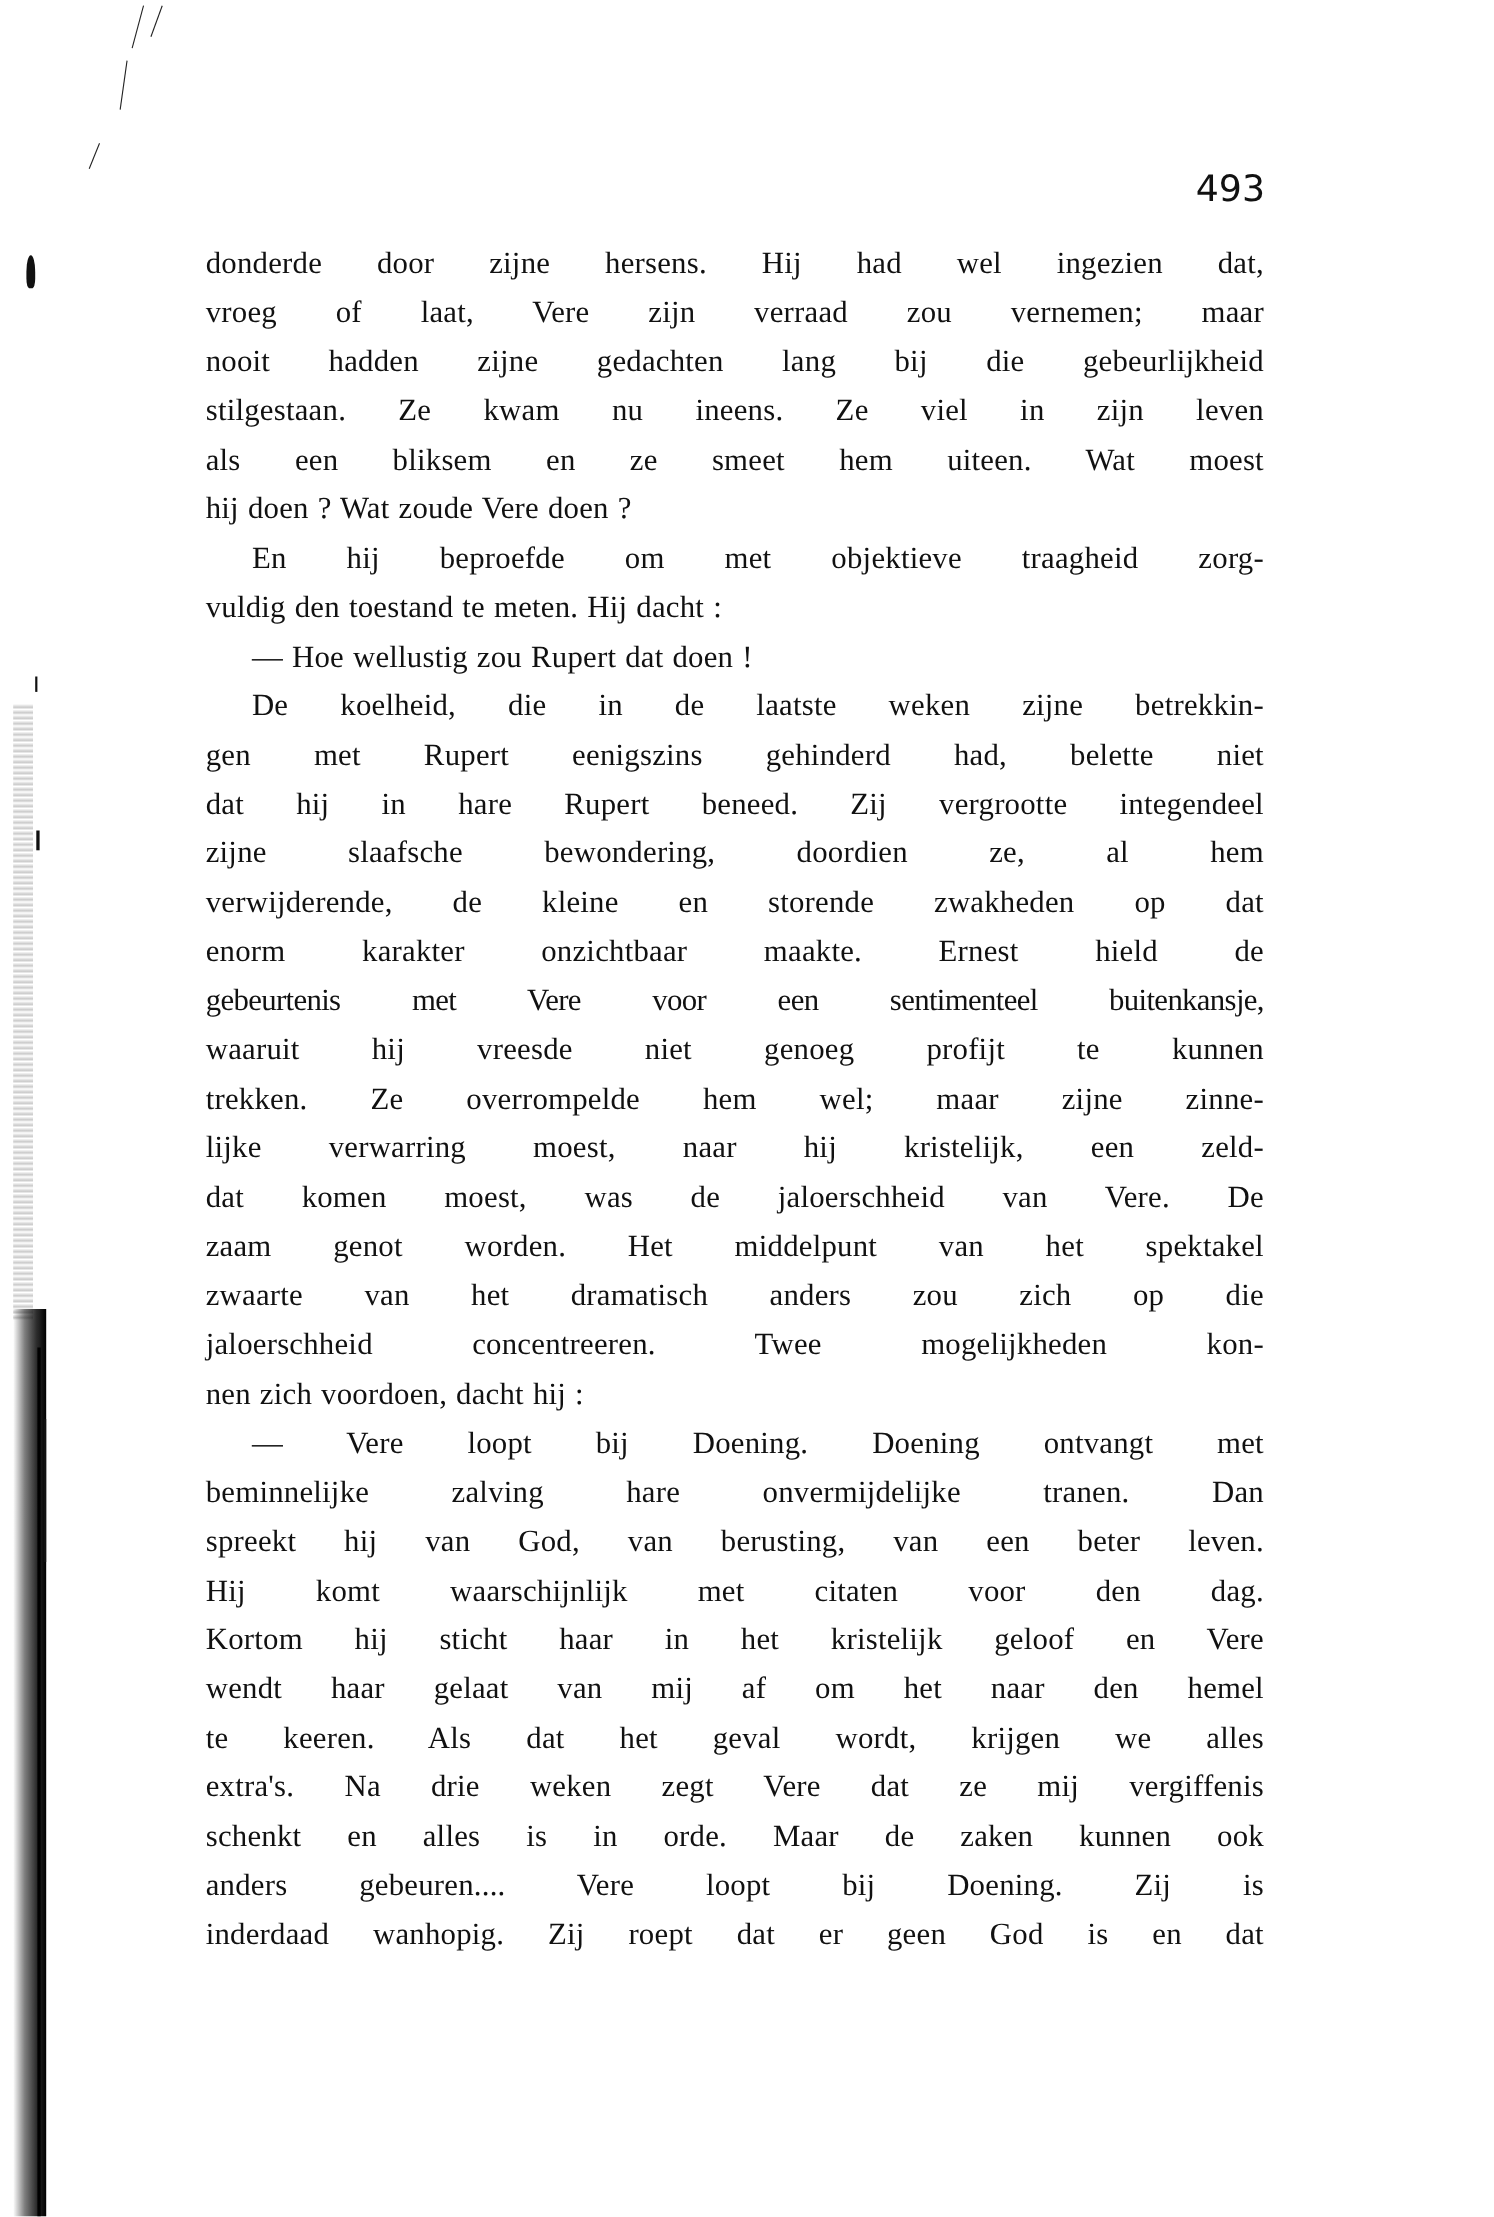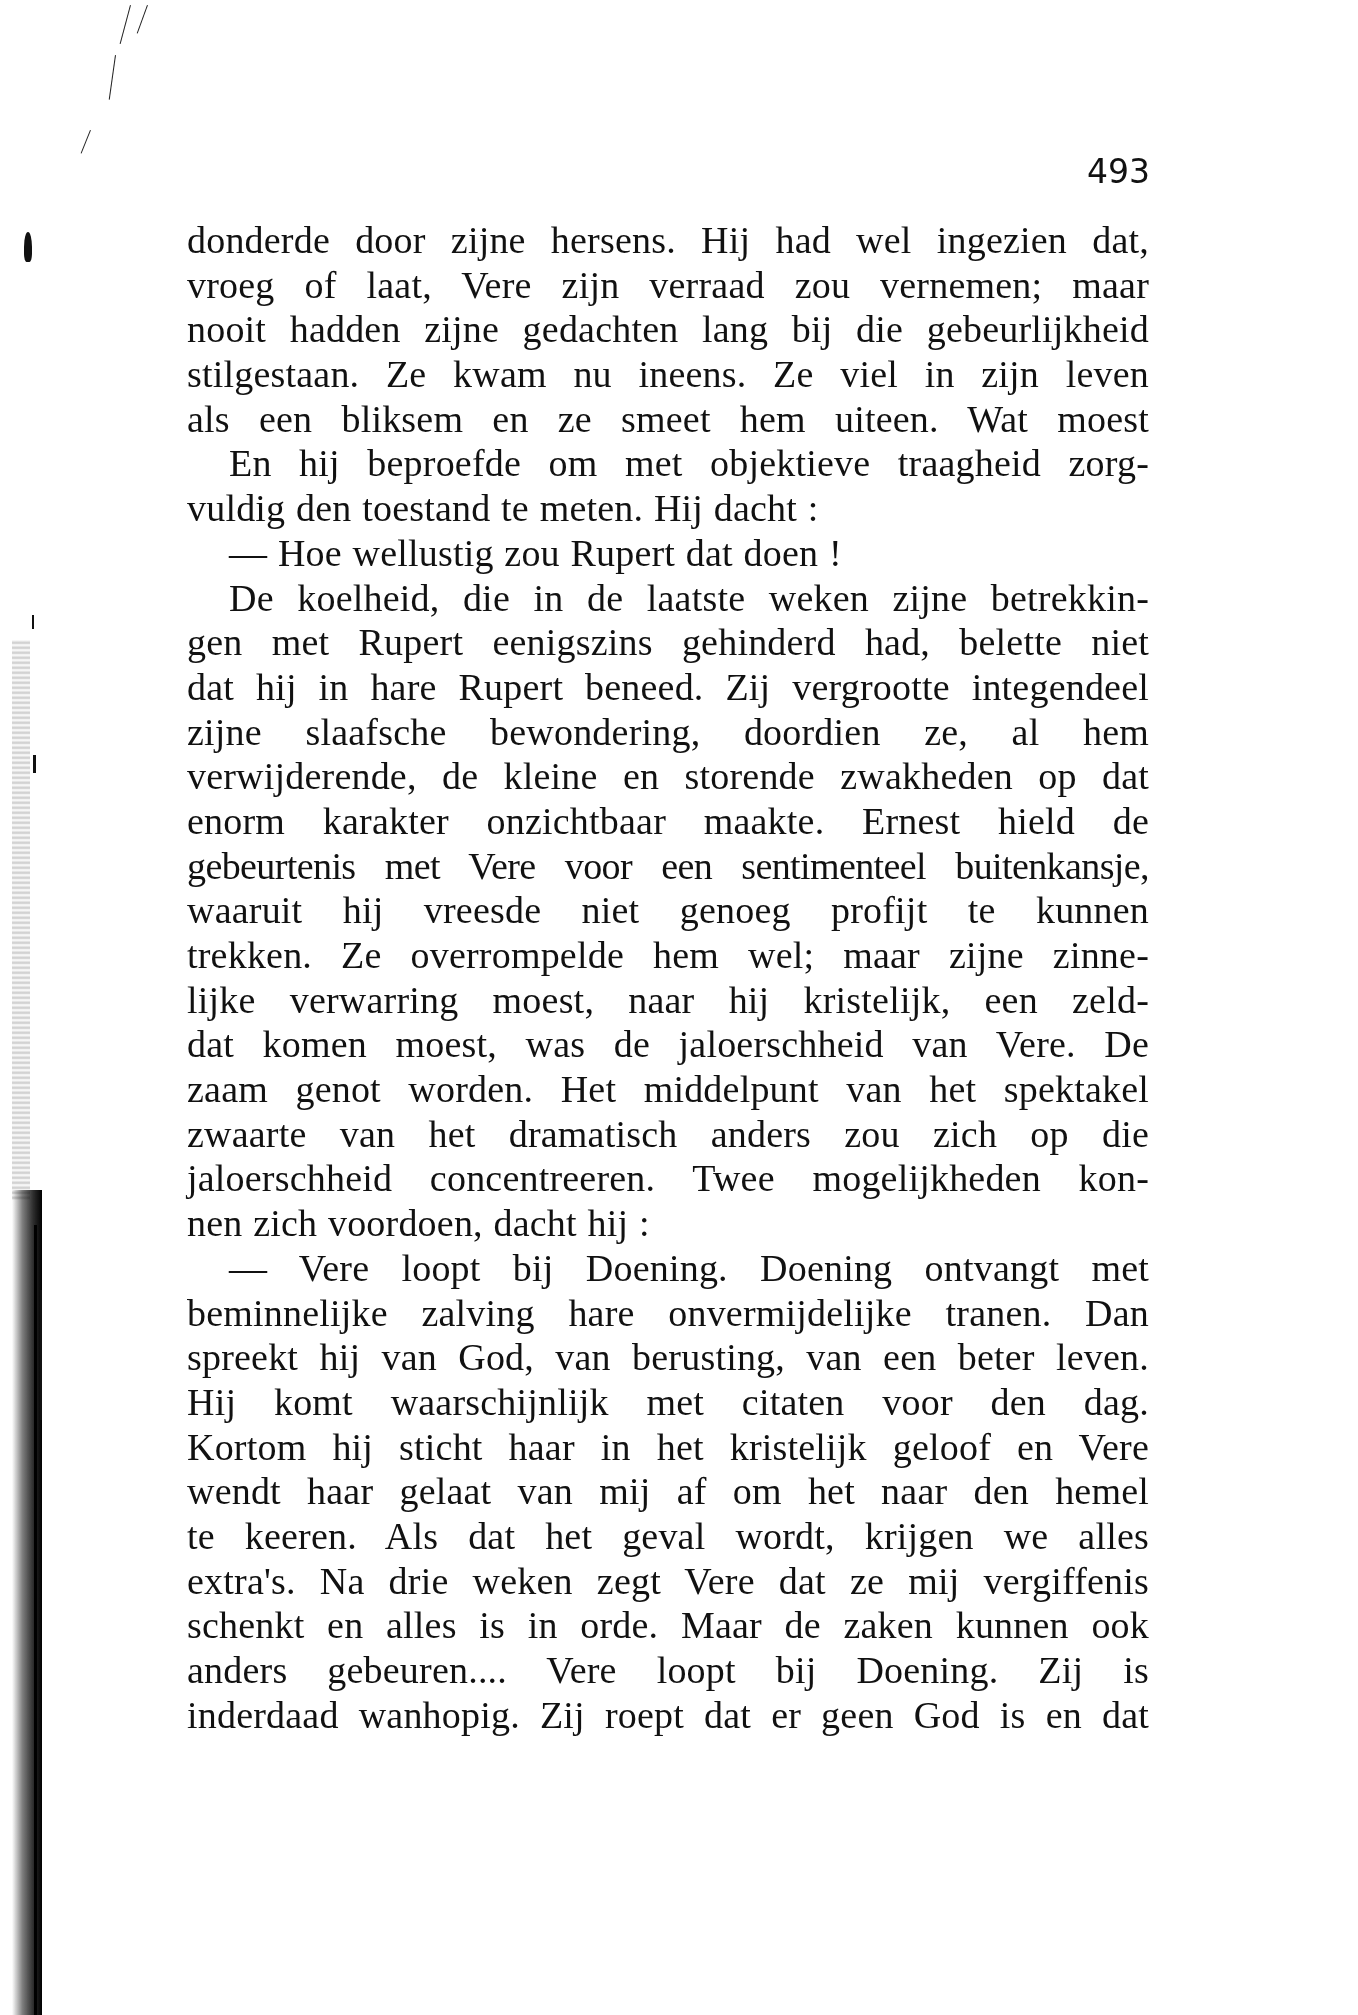--- a/index.html
+++ b/index.html
@@ -31,21 +31,21 @@
     top: 218px;
     left: 187px;
     width: 962px;
     margin: 0;
     padding: 0;
   }
   .line {
     display: block;
     height: 44.7px;
     line-height: 44.7px;
-    font-size: 38px;
+    font-size: 28px;
     white-space: nowrap;
     text-align: justify;
     text-align-last: justify;
     letter-spacing: 0.2px;
     word-spacing: 1px;
   }
   .line.indent { padding-left: 42px; }
   .line.last { text-align-last: left; }
 
   
@@ -108,20 +108,21 @@
 <div class="artifact" style="left:40px; top:1290px; width:2px; height:130px;"></div>
 
 <div class="page-number">493</div>
 
 <div class="body-text">
   <span class="line">donderde door zijne hersens. Hij had wel ingezien dat,</span>
   <span class="line">vroeg of laat, Vere zijn verraad zou vernemen; maar</span>
   <span class="line">nooit hadden zijne gedachten lang bij die gebeurlijkheid</span>
   <span class="line">stilgestaan. Ze kwam nu ineens. Ze viel in zijn leven</span>
   <span class="line">als een bliksem en ze smeet hem uiteen. Wat moest</span>
+  <span class="line last">hij doen ? Wat zoude Vere doen ?</span>
   <span class="line indent">En hij beproefde om met objektieve traagheid zorg-</span>
   <span class="line last">vuldig den toestand te meten. Hij dacht :</span>
   <span class="line indent last">— Hoe wellustig zou Rupert dat doen !</span>
   <span class="line indent">De koelheid, die in de laatste weken zijne betrekkin-</span>
   <span class="line">gen met Rupert eenigszins gehinderd had, belette niet</span>
   <span class="line">dat hij in hare Rupert beneed. Zij vergrootte integendeel</span>
   <span class="line">zijne slaafsche bewondering, doordien ze, al hem</span>
   <span class="line">verwijderende, de kleine en storende zwakheden op dat</span>
   <span class="line">enorm karakter onzichtbaar maakte. Ernest hield de</span>
   <span class="line" style="letter-spacing:-0.6px; word-spacing:-2px;">gebeurtenis met Vere voor een sentimenteel buitenkansje,</span>

